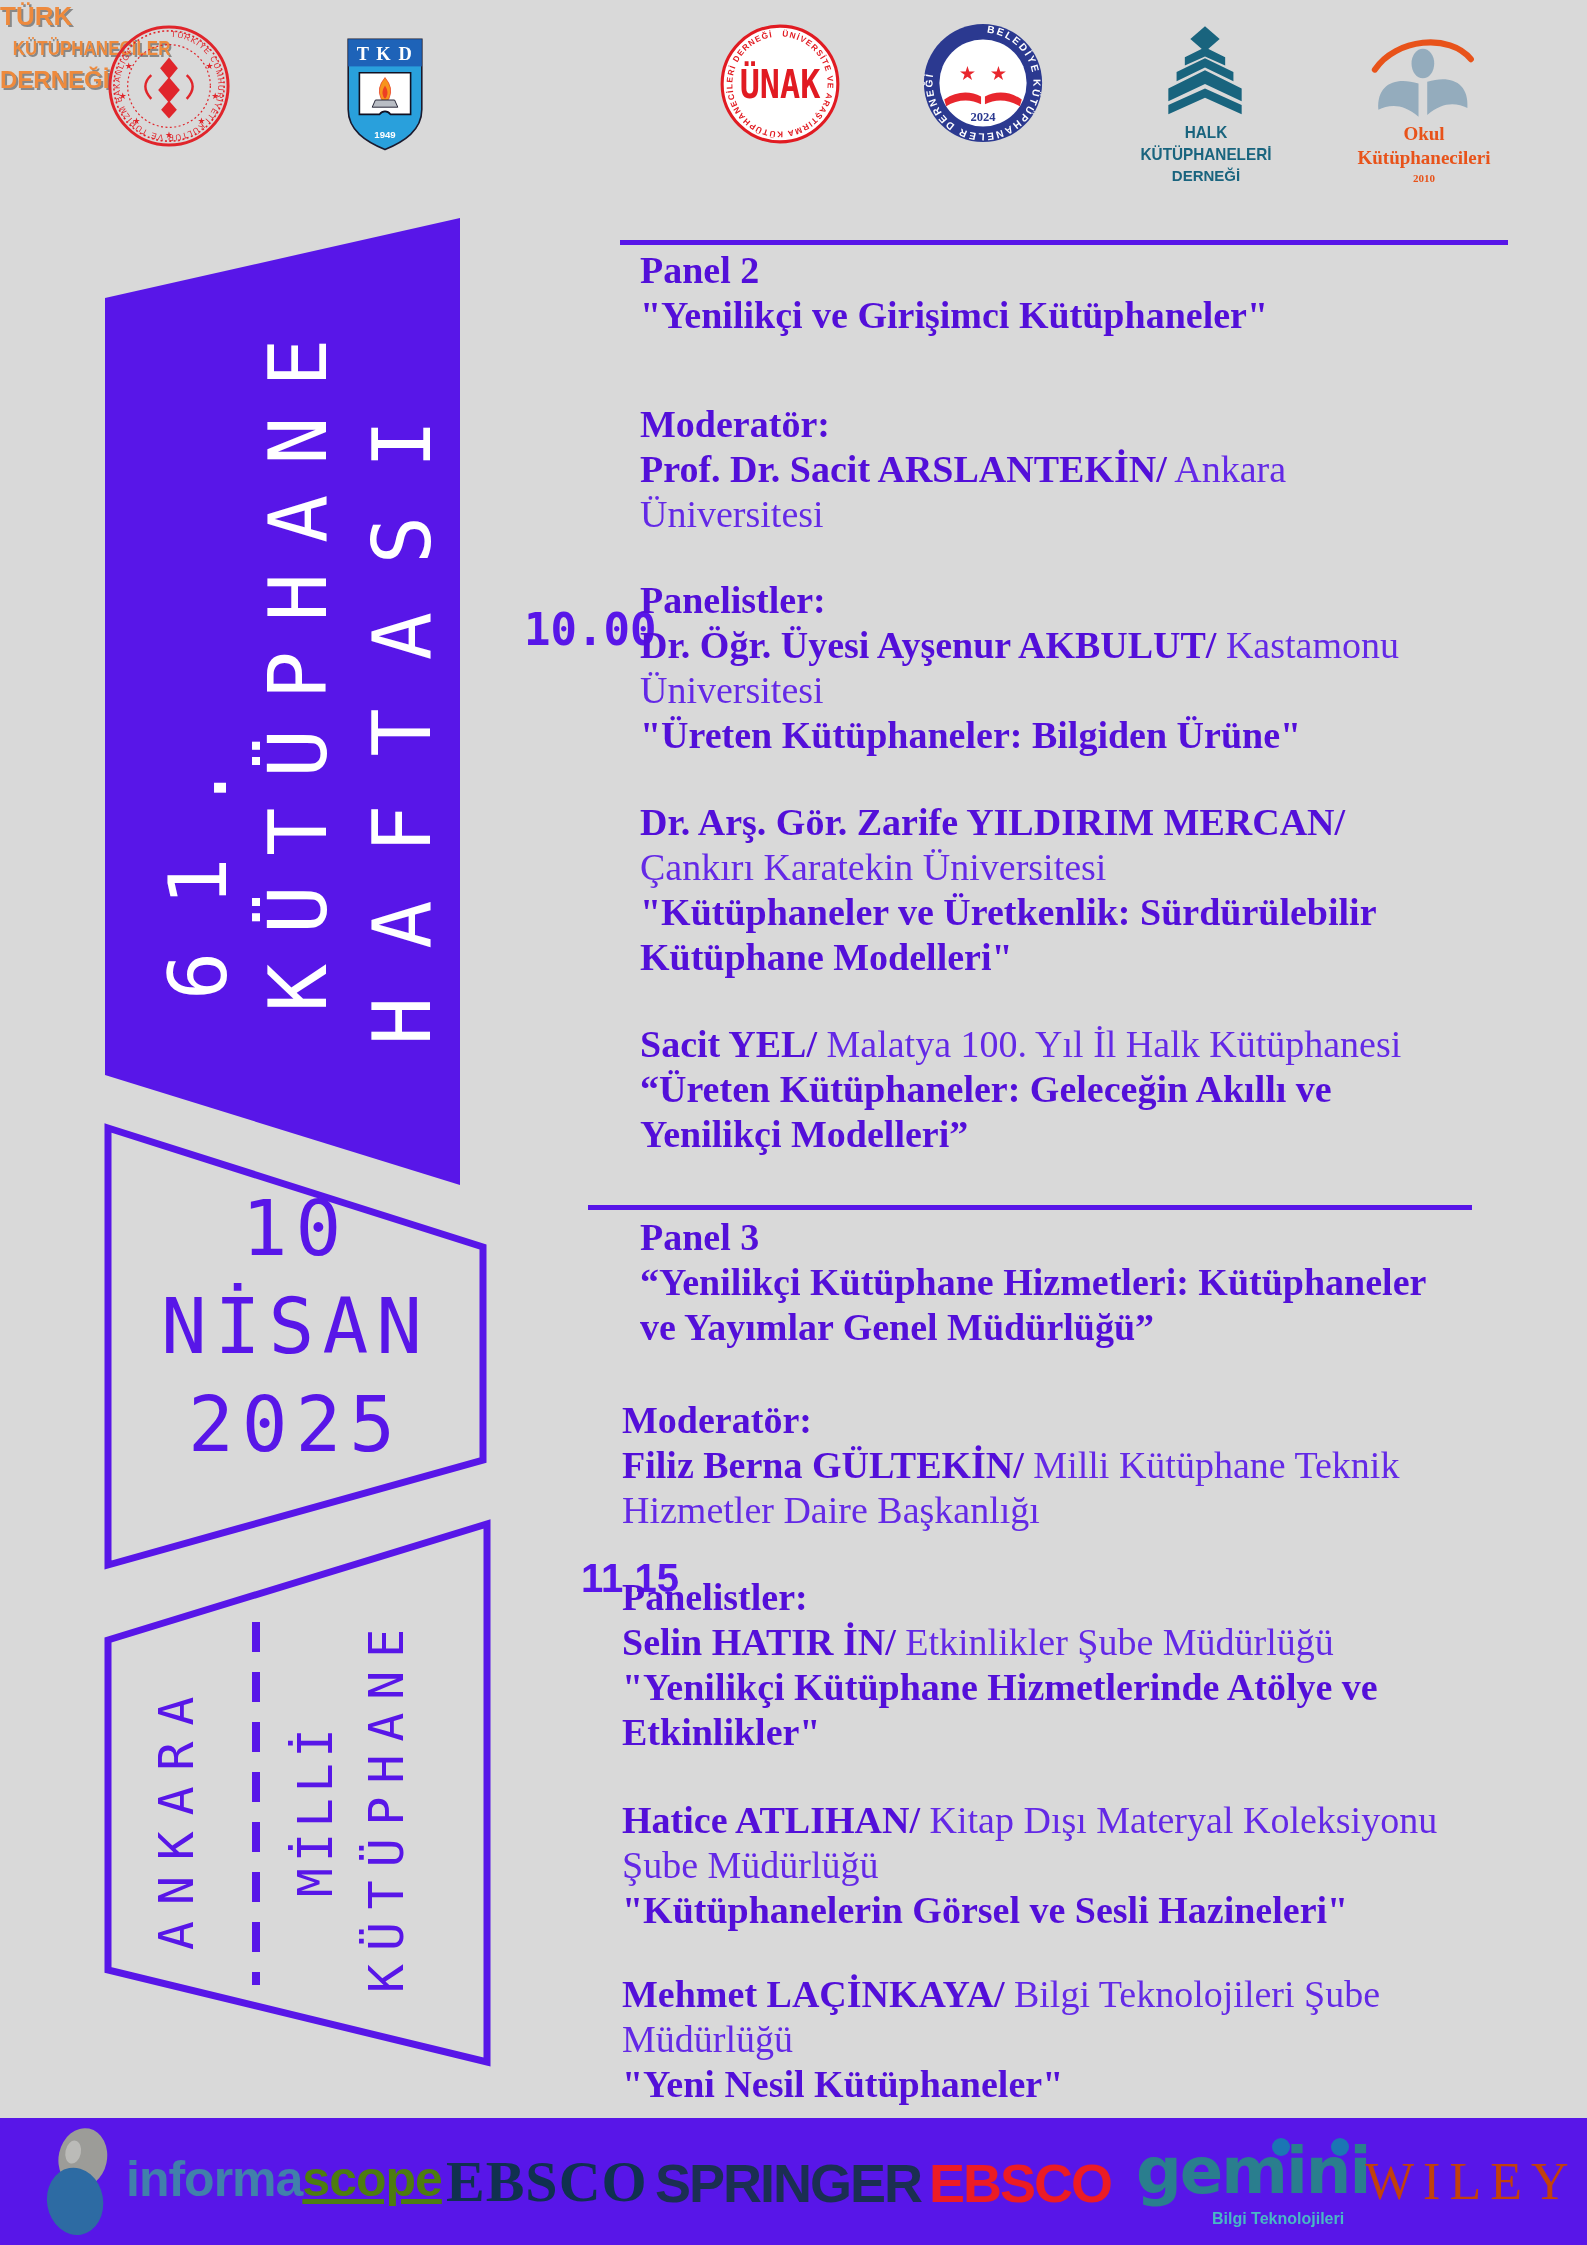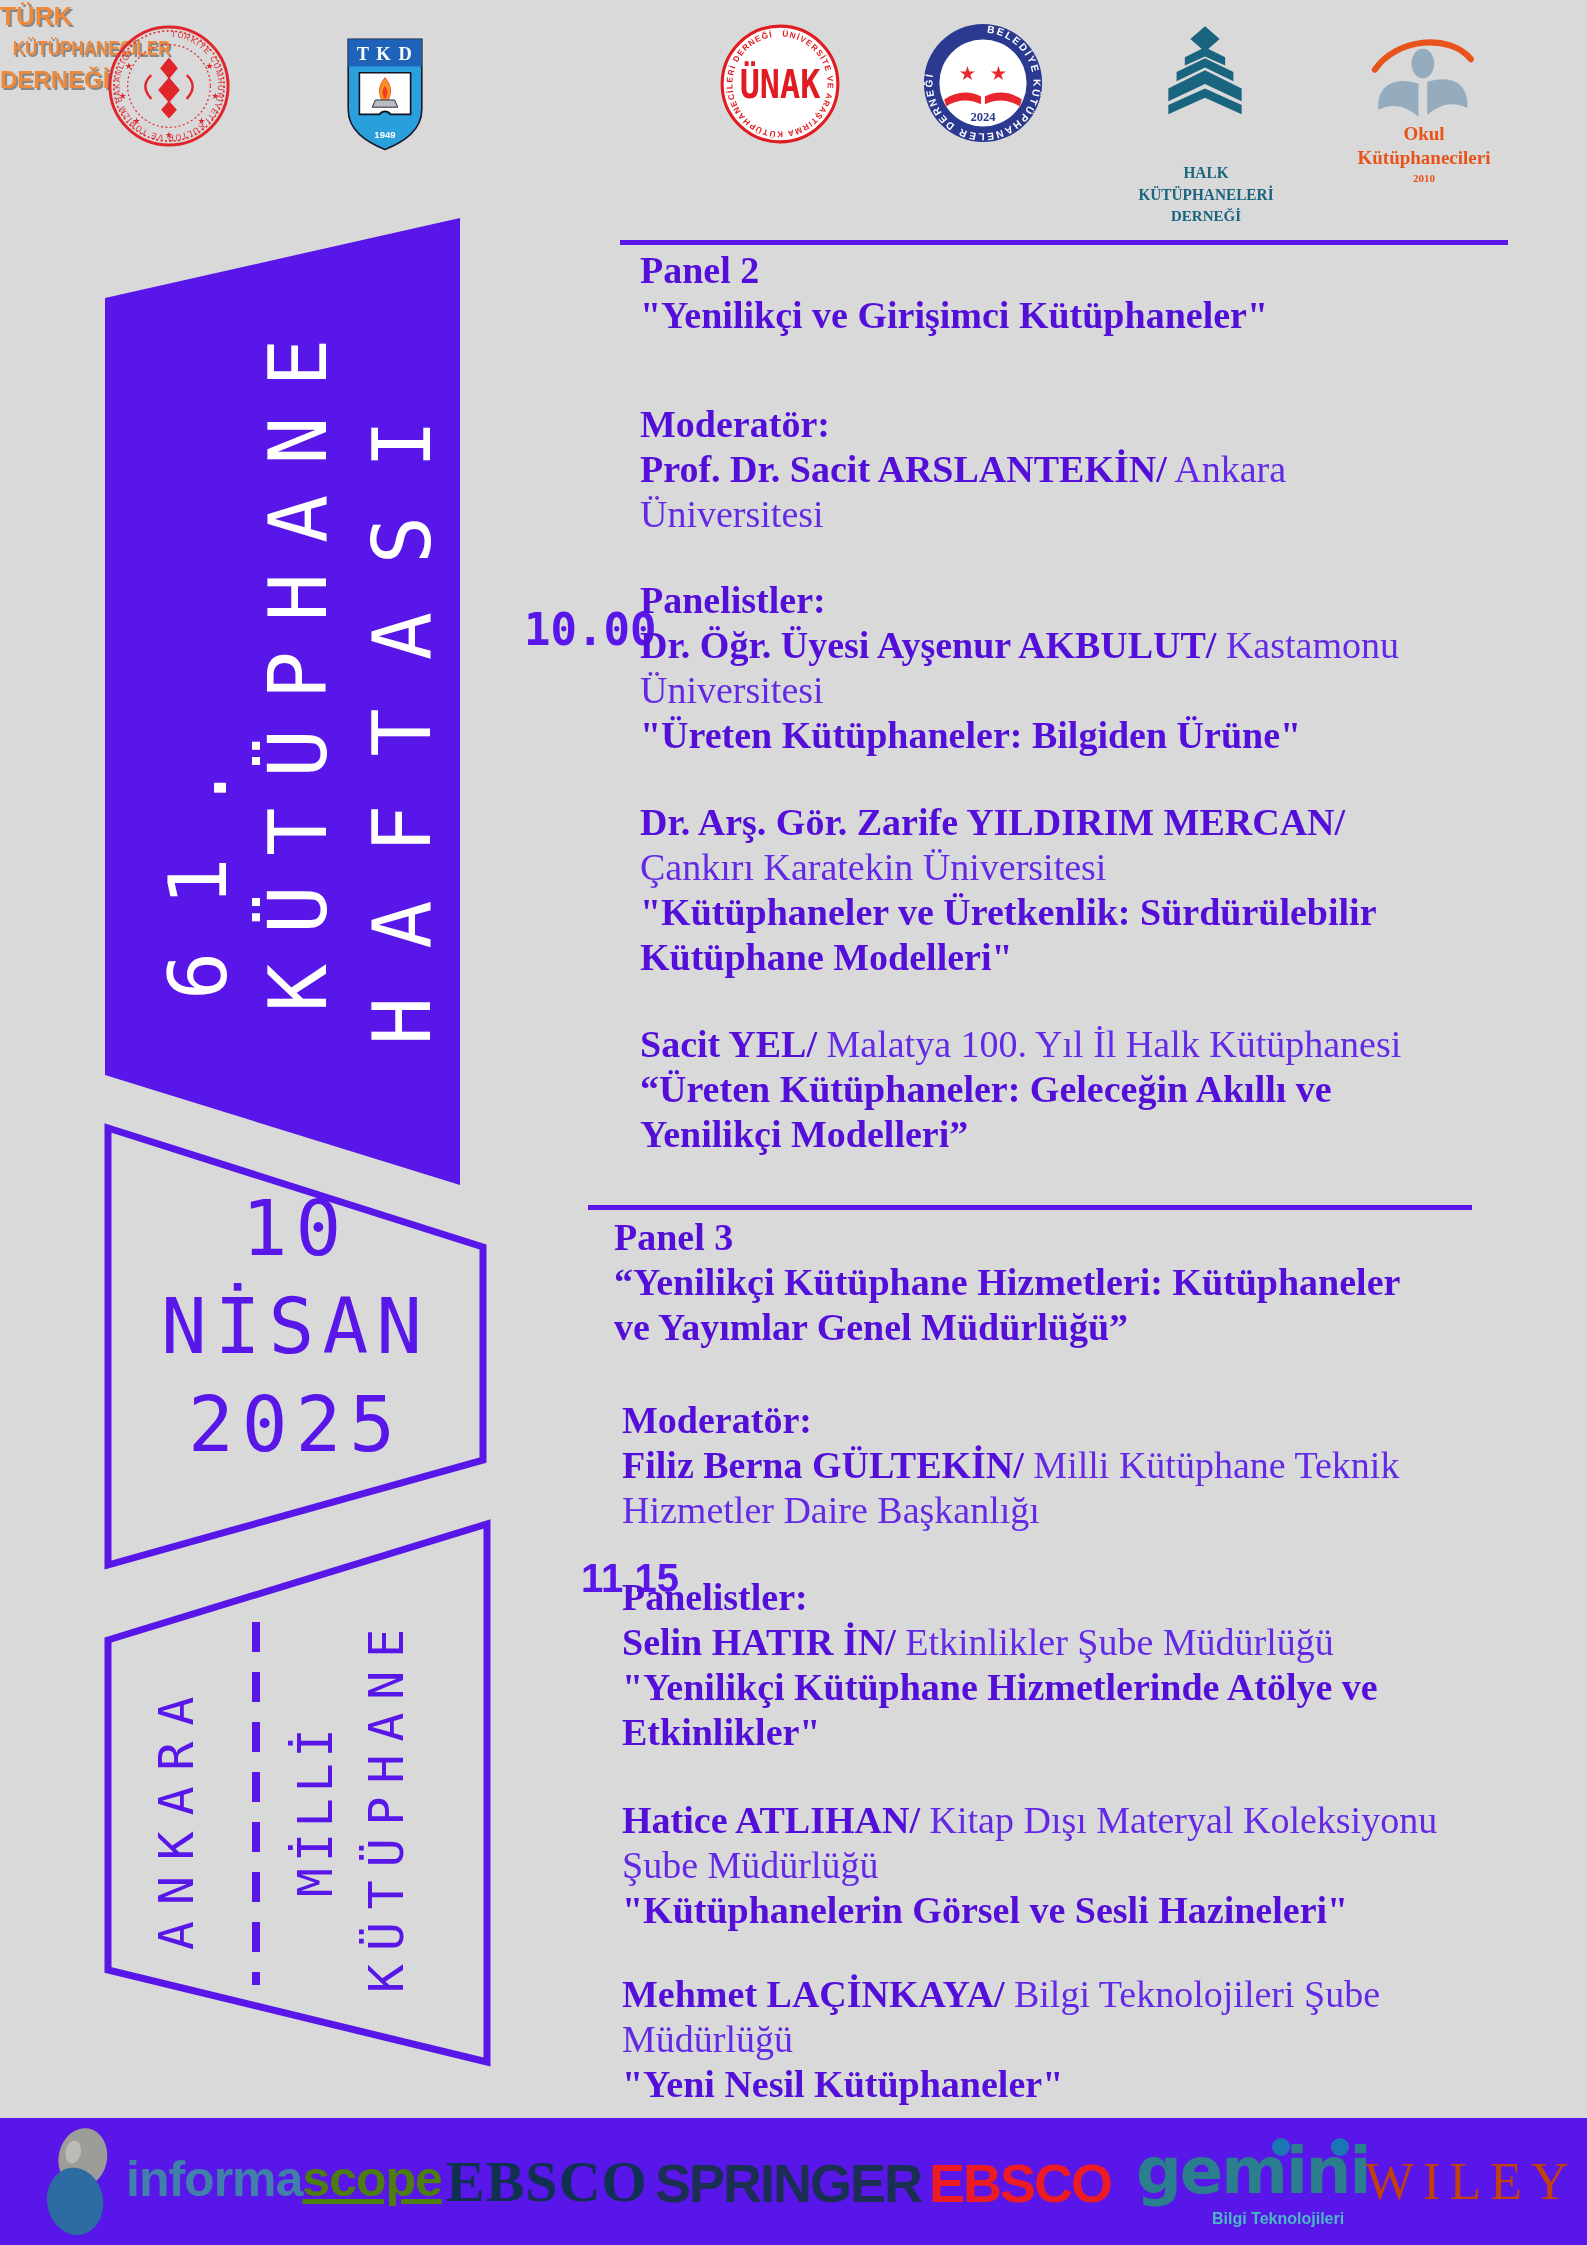--- a/index.html
+++ b/index.html
@@ -37,21 +37,21 @@
   .tl{white-space:pre;}
   .seg-b{font-weight:bold;color:#530fd9;}
   .seg-r{font-weight:normal;color:#6429e6;}
 
   #p2-header   {left:640px;top:248px;}
   #p2-moderator{left:640px;top:402px;}
   #p2-panelists{left:640px;top:578px;}
   #p2-mercan   {left:640px;top:800px;}
   #p2-yel      {left:640px;top:1022px;}
 
-  #p3-header   {left:614px;top:1215px;}
+  #p3-header   {left:640px;top:1215px;}
   #p3-moderator{left:622px;top:1398px;}
   #p3-panelist1{left:622px;top:1575px;}
   #p3-panelist2{left:622px;top:1798px;}
   #p3-panelist3{left:622px;top:1972px;}
 
   .time{position:absolute;color:#5816e8;z-index:2;}
   #time-panel2{left:524px;top:604px;font-family:"DejaVu Sans Mono",monospace;
                font-weight:bold;font-size:44px;letter-spacing:0px;}
   #time-panel3{left:538px;top:1556px;font-family:"Liberation Sans",sans-serif;
                font-weight:bold;font-size:40px;margin-left:43px;}
@@ -59,22 +59,22 @@
   
   .logo{position:absolute;z-index:2;}
   .caption{position:absolute;z-index:2;text-align:center;}
   #tkd-wordmark{left:428px;top:50px;width:170px;text-align:left;
                 font-family:"Liberation Sans",sans-serif;font-weight:bold;color:#ee8a3d;
                 text-shadow:2px 2px 0 rgba(70,70,70,.55);z-index:2;}
   #tkd-wordmark .l1{display:block;font-size:26px;line-height:32px;}
   #tkd-wordmark .l2{display:block;font-size:20px;line-height:32px;transform:scaleX(.85);}
   #tkd-wordmark .l3{display:block;font-size:24px;line-height:32px;}
 
-  #halk-caption{left:1118px;top:122px;width:176px;font-family:Liberation Serif, serif;
-                font-weight:bold;color:#19647e;margin-top:40px;}
+  #halk-caption{left:1118px;top:122px;width:176px;font-family:Liberation Sans, sans-serif;
+                font-weight:bold;color:#19647e;}
   #halk-caption .l1{display:block;font-size:17px;line-height:22px;transform:scaleX(.9);}
   #halk-caption .l2{display:block;font-size:15px;line-height:20px;}
 
   #okul-caption{left:1338px;top:122px;width:172px;font-family:"Liberation Serif",serif;
                 font-weight:bold;color:#e8531a;}
   #okul-caption .l1{display:block;font-size:19px;line-height:24px;}
   #okul-caption .l2{display:block;font-size:11px;line-height:16px;}
 
   
   #footer-band{position:absolute;left:0;top:2118px;width:1587px;height:127px;

